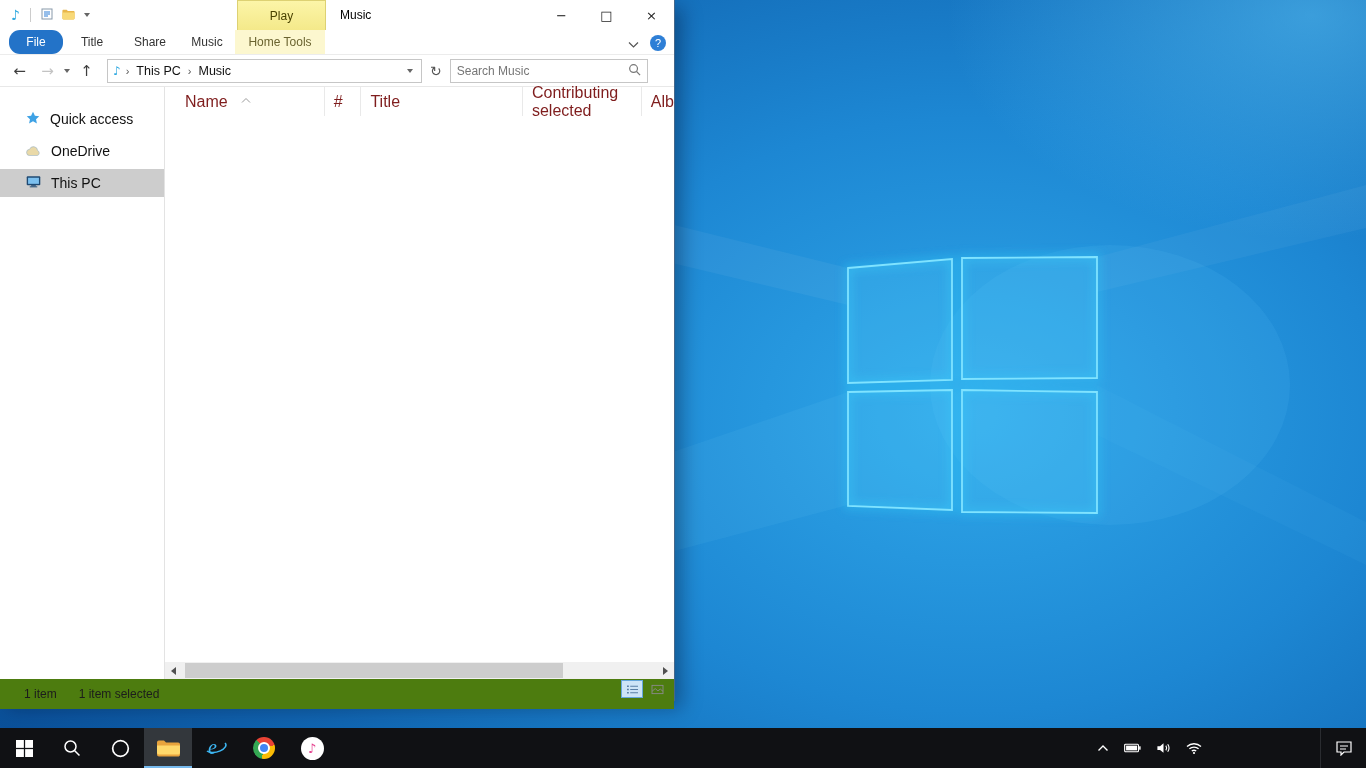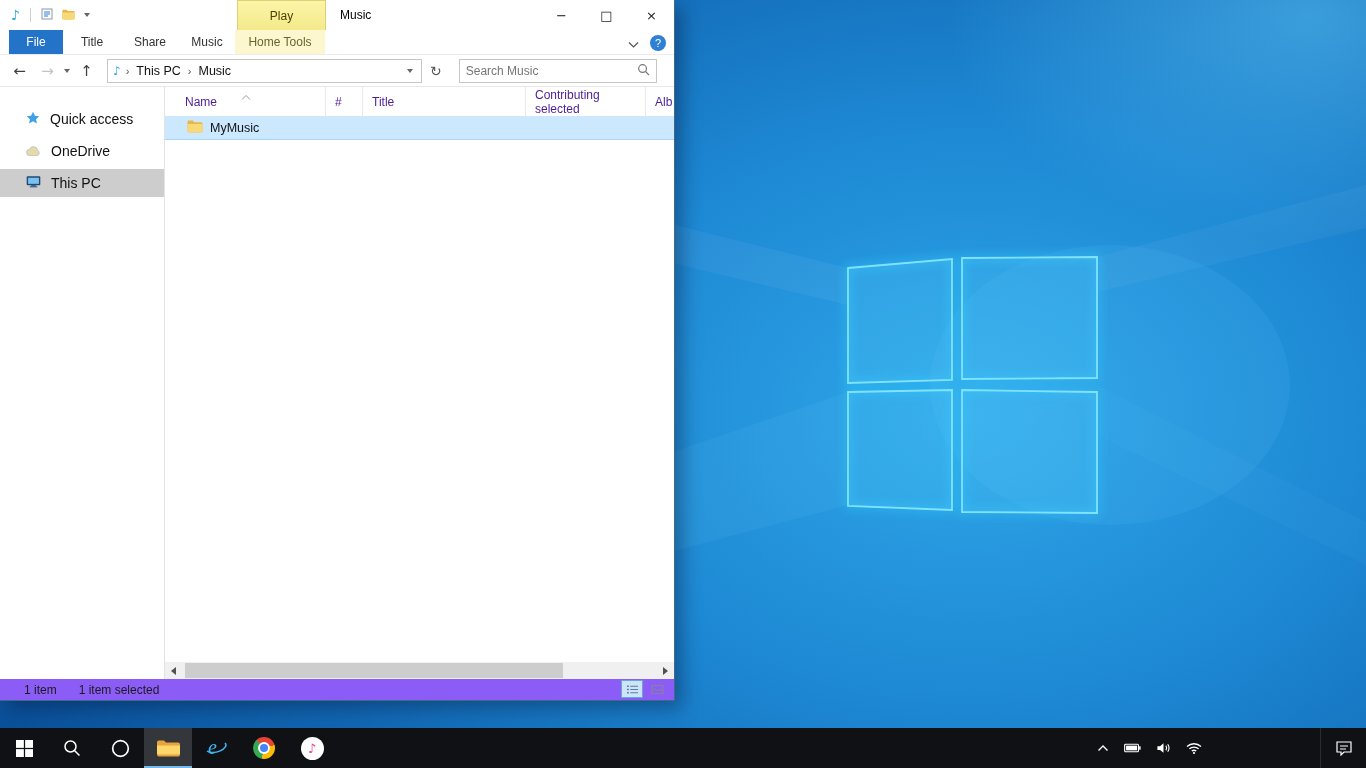--- a/index.html
+++ b/index.html
@@ -28,66 +28,66 @@
     position:absolute; left:237px; top:0; width:89px; height:30px;
     background:linear-gradient(#fcf5a8,#f4e98a); border:1px solid #ddd173; border-bottom:none;
     display:flex; align-items:center; justify-content:center; font-size:12px; color:#4a4300;
   }
   .window-title{ position:absolute; left:340px; top:0; line-height:30px; font-size:12px; color:#000; }
   .win-controls{ position:absolute; right:0; top:0; display:flex; height:30px; }
   .win-btn{ width:45px; display:flex; align-items:center; justify-content:center; font-size:13px; color:#222; font-family:"DejaVu Sans",sans-serif; }
 
   .tabs-row{ height:25px; position:relative; display:flex; align-items:stretch; padding-left:9px; background:#fff; border-bottom:1px solid #ececec; flex:0 0 auto; }
   .tab{ display:flex; align-items:center; justify-content:center; font-size:12px; color:#333; }
-  .tab.file{ width:54px; background:#2373c8; color:#fff; }
+  .tab.file{ width:54px; background:#2373c8; color:#fff;border-radius:11px; }
   .tab.home{ width:58px; } .tab.share{ width:58px; } .tab.view{ width:56px; }
   .tab.musictools{ width:90px; background:#fcf7cf; color:#6b6430; }
   .tabs-right{ position:absolute; right:8px; top:0; height:25px; display:flex; align-items:center; gap:11px; }
   .help-badge{ width:16px; height:16px; border-radius:50%; background:#2e7fd6; color:#fff; font-size:11px; display:flex; align-items:center; justify-content:center; }
 
   .address-row{ height:32px; display:flex; align-items:center; background:#fff; border-bottom:1px solid #e8e8e8; padding:0 8px; gap:5px; flex:0 0 auto; }
   .nav-arrow{ font-size:15px; color:#3e3e3e; width:23px; text-align:center; font-family:"DejaVu Sans",sans-serif; }
   .nav-arrow.disabled{ color:#c3c3c3; }
   .tri-down{ width:0; height:0; border-left:3.5px solid transparent; border-right:3.5px solid transparent; border-top:4.5px solid #666; display:inline-block; }
   .addressbar{ width:315px; height:24px; border:1px solid #c6c6c6; display:flex; align-items:center; padding:0 5px; gap:5px; margin-left:4px; }
   .crumb{ font-size:12.5px; color:#111; padding:0 2px; }
   .crumb-sep{ font-size:11px; color:#555; }
   .addr-caret{ margin-left:auto; margin-right:3px; }
   .refresh{ font-size:14px; color:#555; font-family:"DejaVu Sans",sans-serif; padding:0 3px; }
-  .searchbox{ margin-left:9px; width:198px; height:24px; border:1px solid #c6c6c6; display:flex; align-items:center; padding:0 6px; gap:4px; }
+  .searchbox{ width:198px; height:24px; border:1px solid #c6c6c6; display:flex; align-items:center; padding:0 6px; gap:4px; }
   .searchbox input{ border:none; outline:none; flex:1; font-size:12px; color:#333; font-family:inherit; background:transparent; min-width:0; }
   .searchbox input::placeholder{ color:#767676; }
 
   .body{ display:flex; height:592px; flex:0 0 auto; }
   .navpane{ width:165px; border-right:1px solid #e3e3e3; padding-top:18px; flex:0 0 auto; }
   .nav-item{ height:28px; display:flex; align-items:center; gap:10px; padding-left:26px; font-size:14px; color:#111; margin-bottom:4px; }
   .nav-item.selected{ background:#cdcdcd; }
 
   .content{ flex:1; display:flex; flex-direction:column; min-width:0; }
-  .colheaders{ height:29px; display:flex; font-size:12px; color:#4c1d95; flex:0 0 auto;justify-content:flex-end; }
+  .colheaders{ height:29px; display:flex; font-size:16px; color:#7f1d1d; flex:0 0 auto; }
   .col{ display:flex; align-items:center; padding-left:9px; border-right:1px solid #e9e9e9; position:relative; }
   .col.name{ width:161px; padding-left:20px; }
   .col.num{ width:37px; }
   .col.title{ width:163px; }
   .col.artists{ width:120px; }
   .col.album{ flex:1; border-right:none; }
   .sortcaret{ position:absolute; top:2px; left:76px; }
 
   .filerow{ height:24px; display:flex; align-items:center; gap:7px; padding-left:22px; font-size:12.5px; color:#111; background:#cce8ff; border-bottom:1px solid #a8d5f8; flex:0 0 auto; }
 
   .content-spacer{ flex:1; }
 
   .hscroll{ height:17px; background:#f0f0f0; display:flex; align-items:center; flex:0 0 auto; }
   .scroll-btn{ width:17px; height:17px; display:flex; align-items:center; justify-content:center; }
   .tri-left{ width:0;height:0;border-top:4px solid transparent;border-bottom:4px solid transparent;border-right:5px solid #505050; }
   .tri-right{ width:0;height:0;border-top:4px solid transparent;border-bottom:4px solid transparent;border-left:5px solid #505050; }
   .scroll-track{ flex:1; position:relative; height:17px; }
   .scroll-thumb{ position:absolute; left:3px; top:1px; width:378px; height:15px; background:#cdcdcd; }
 
-  .statusbar{ height:21px; display:flex; align-items:center; gap:22px; padding-left:24px; font-size:12px; color:#1c1c1c; background:#8b5cf6; position:relative; flex:0 0 auto; }
+  .statusbar{ height:30px; display:flex; align-items:center; gap:22px; padding-left:24px; font-size:12px; color:#1c1c1c; background:#4d7c0f; position:relative; flex:0 0 auto; }
   .viewbtns{ position:absolute; right:6px; top:1px; display:flex; gap:3px; }
   .viewbtn{ width:22px; height:18px; display:flex; align-items:center; justify-content:center; border:1px solid transparent; }
   .viewbtn.active{ border:1px solid #66a7dc; background:#cde4f7; }
 
   
   .taskbar{ position:absolute; left:0; bottom:0; width:1366px; height:40px; background:#101114; display:flex; align-items:stretch; }
   .tb-btn{ width:48px; display:flex; align-items:center; justify-content:center; position:relative; }
   .tb-btn.active{ background:#33373c; box-shadow:inset 0 -2px 0 #76b9ed; }
   .chrome-icon{ width:22px; height:22px; border-radius:50%; background:conic-gradient(from -45deg,#ea4335 0 33%,#fbbc05 0 66%,#34a853 0 100%); position:relative; }
   .chrome-icon::after{ content:""; position:absolute; inset:5px; background:#4285f4; border:2.5px solid #fff; border-radius:50%; }
@@ -239,27 +239,20 @@
               <span>Title</span>
             </div>
           <div class="col artists">
               <span>Contributing selected</span>
             </div>
           <div class="col album">
               <span>Alb</span>
             </div>
         </div>
 
-        <div class="filerow">
-          <span><svg width="16" height="13" viewBox="0 0 16 13">
-                <path d="M.5 2c0-.8.5-1.4 1.3-1.4h4l1.4 1.6h7c.8 0 1.3.6 1.3 1.3v7.6c0 .8-.5 1.4-1.3 1.4H1.8c-.8 0-1.3-.6-1.3-1.4z" fill="#e8b64c"></path>
-                <path d="M.5 4h15v7.1c0 .8-.5 1.4-1.3 1.4H1.8c-.8 0-1.3-.6-1.3-1.4z" fill="#f8d978"></path>
-              </svg></span>
-          <span>MyMusic</span>
-        </div>
 
         <div class="content-spacer"></div>
 
         <div class="hscroll">
           <span class="scroll-btn">
               <span class="tri-left"></span>
             </span>
           <div class="scroll-track">
             <div class="scroll-thumb"></div>
           </div>

